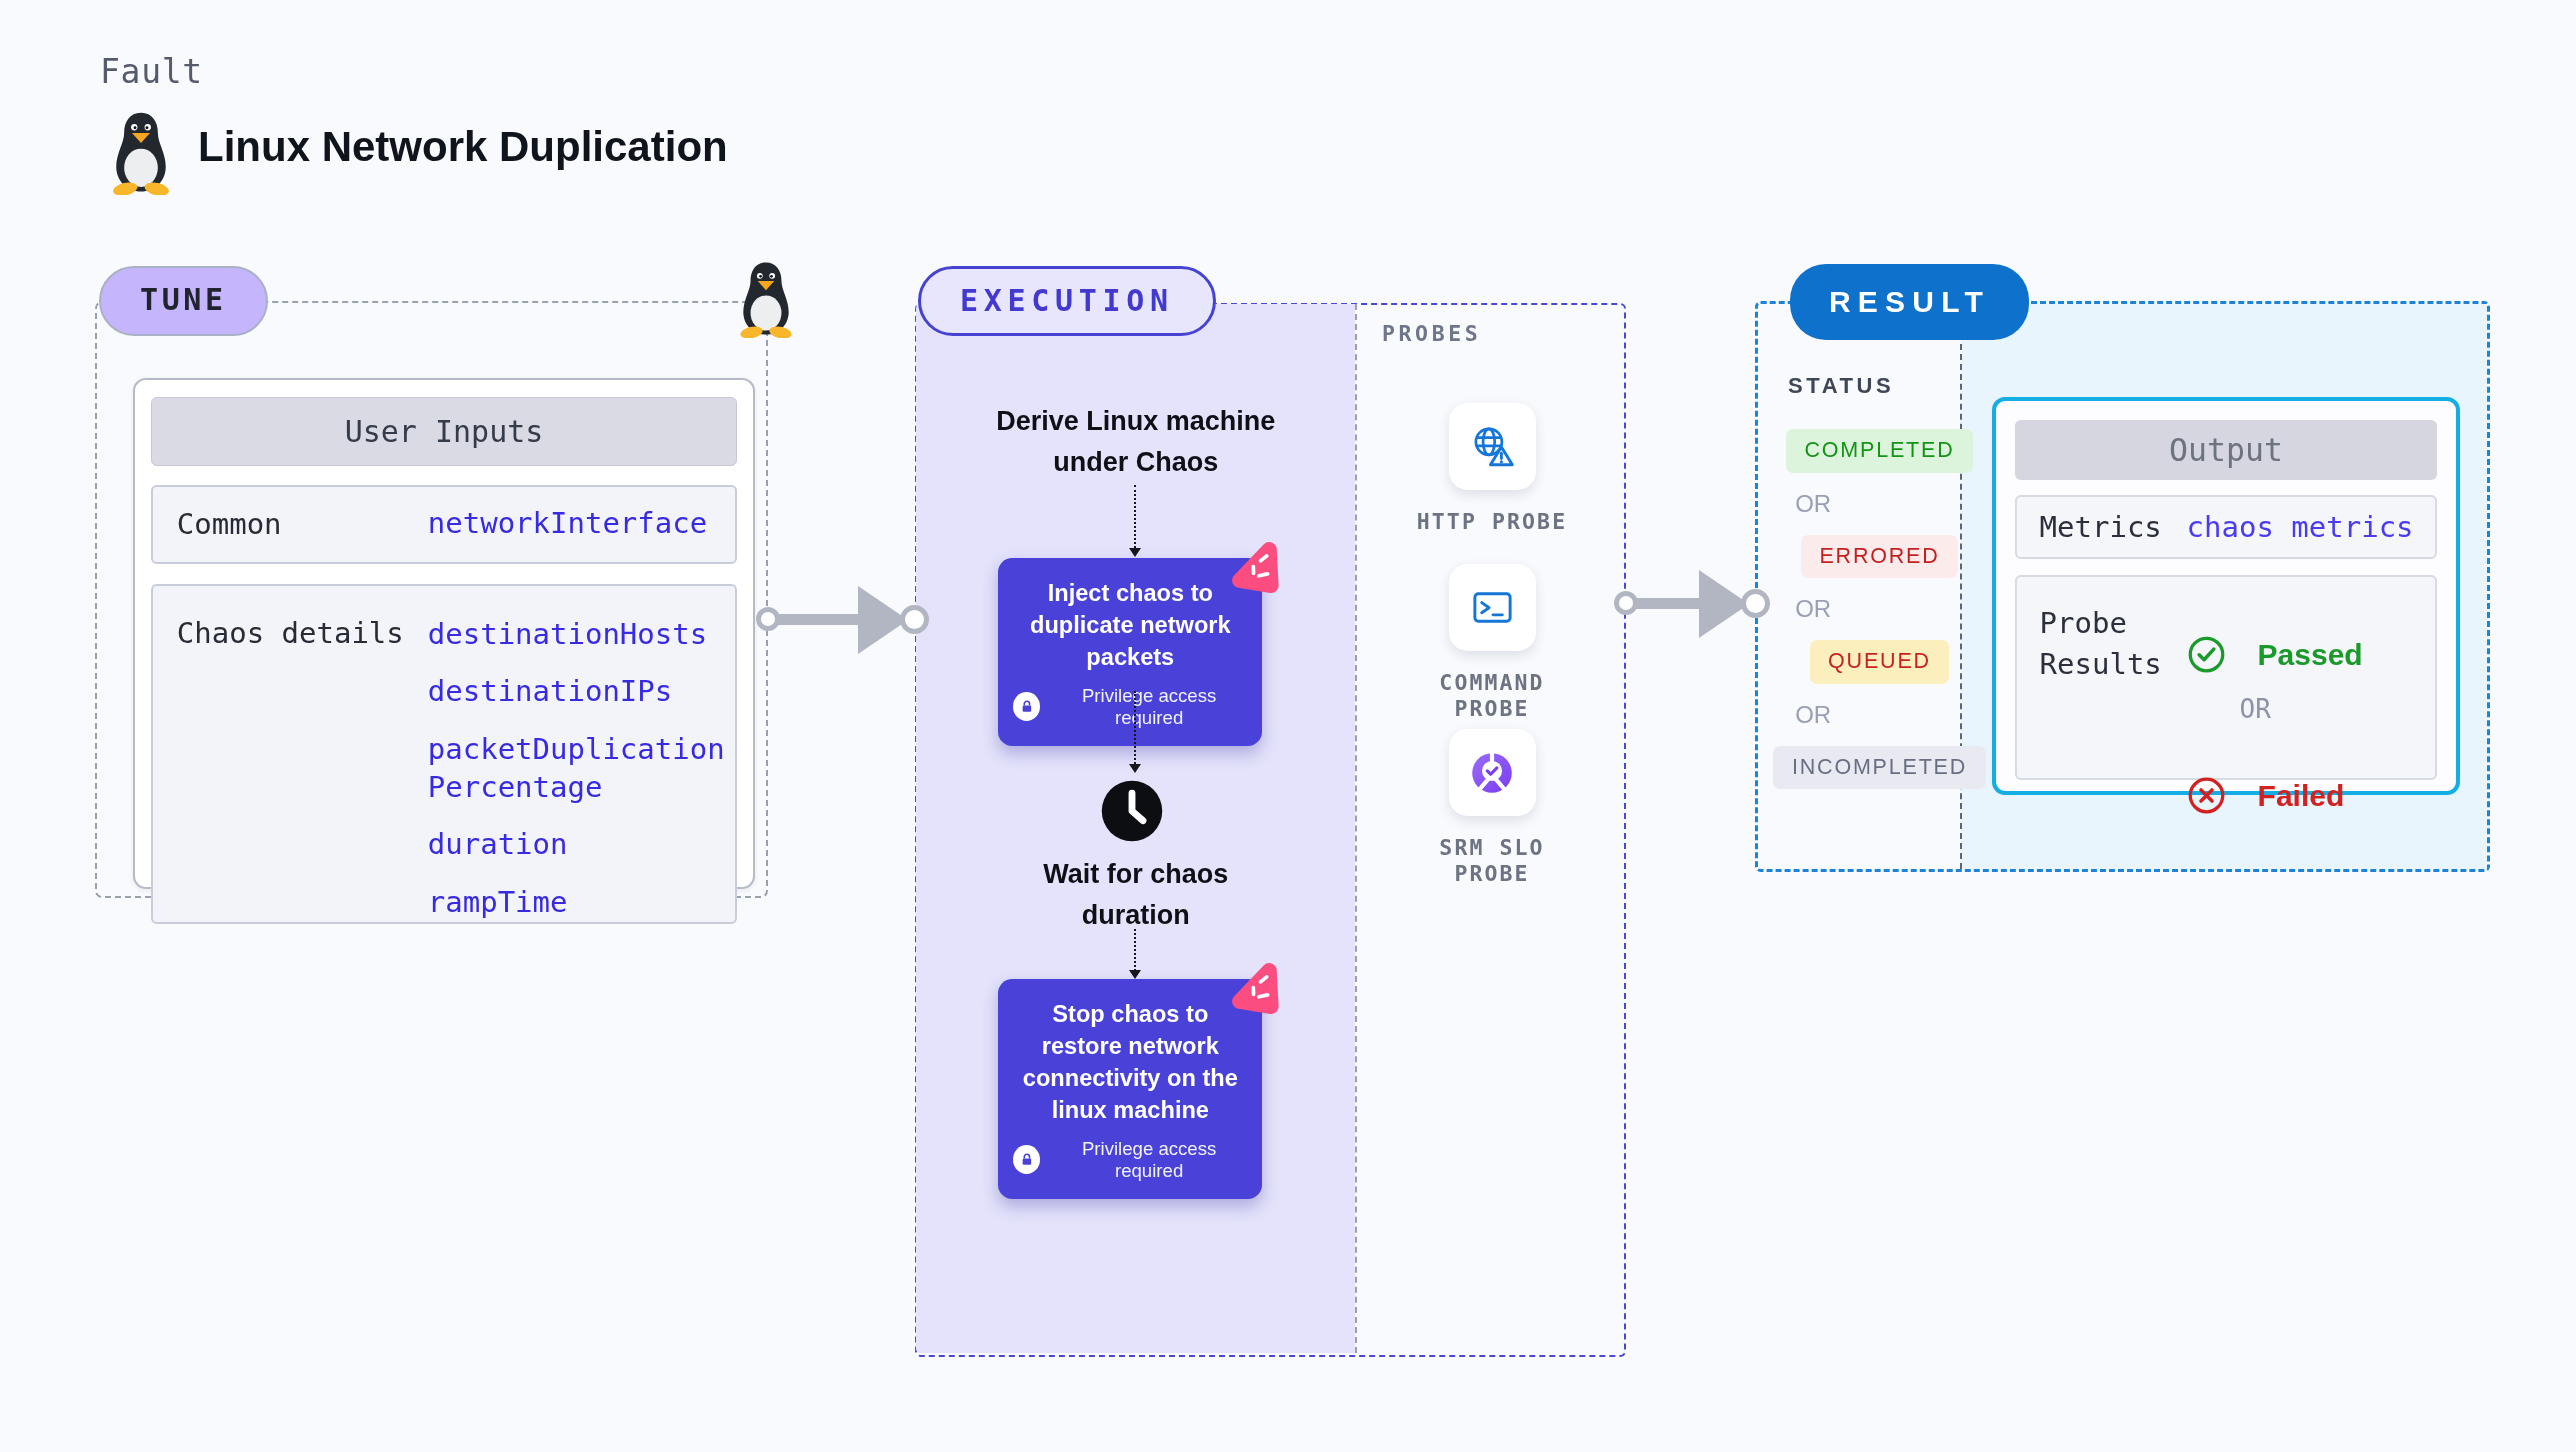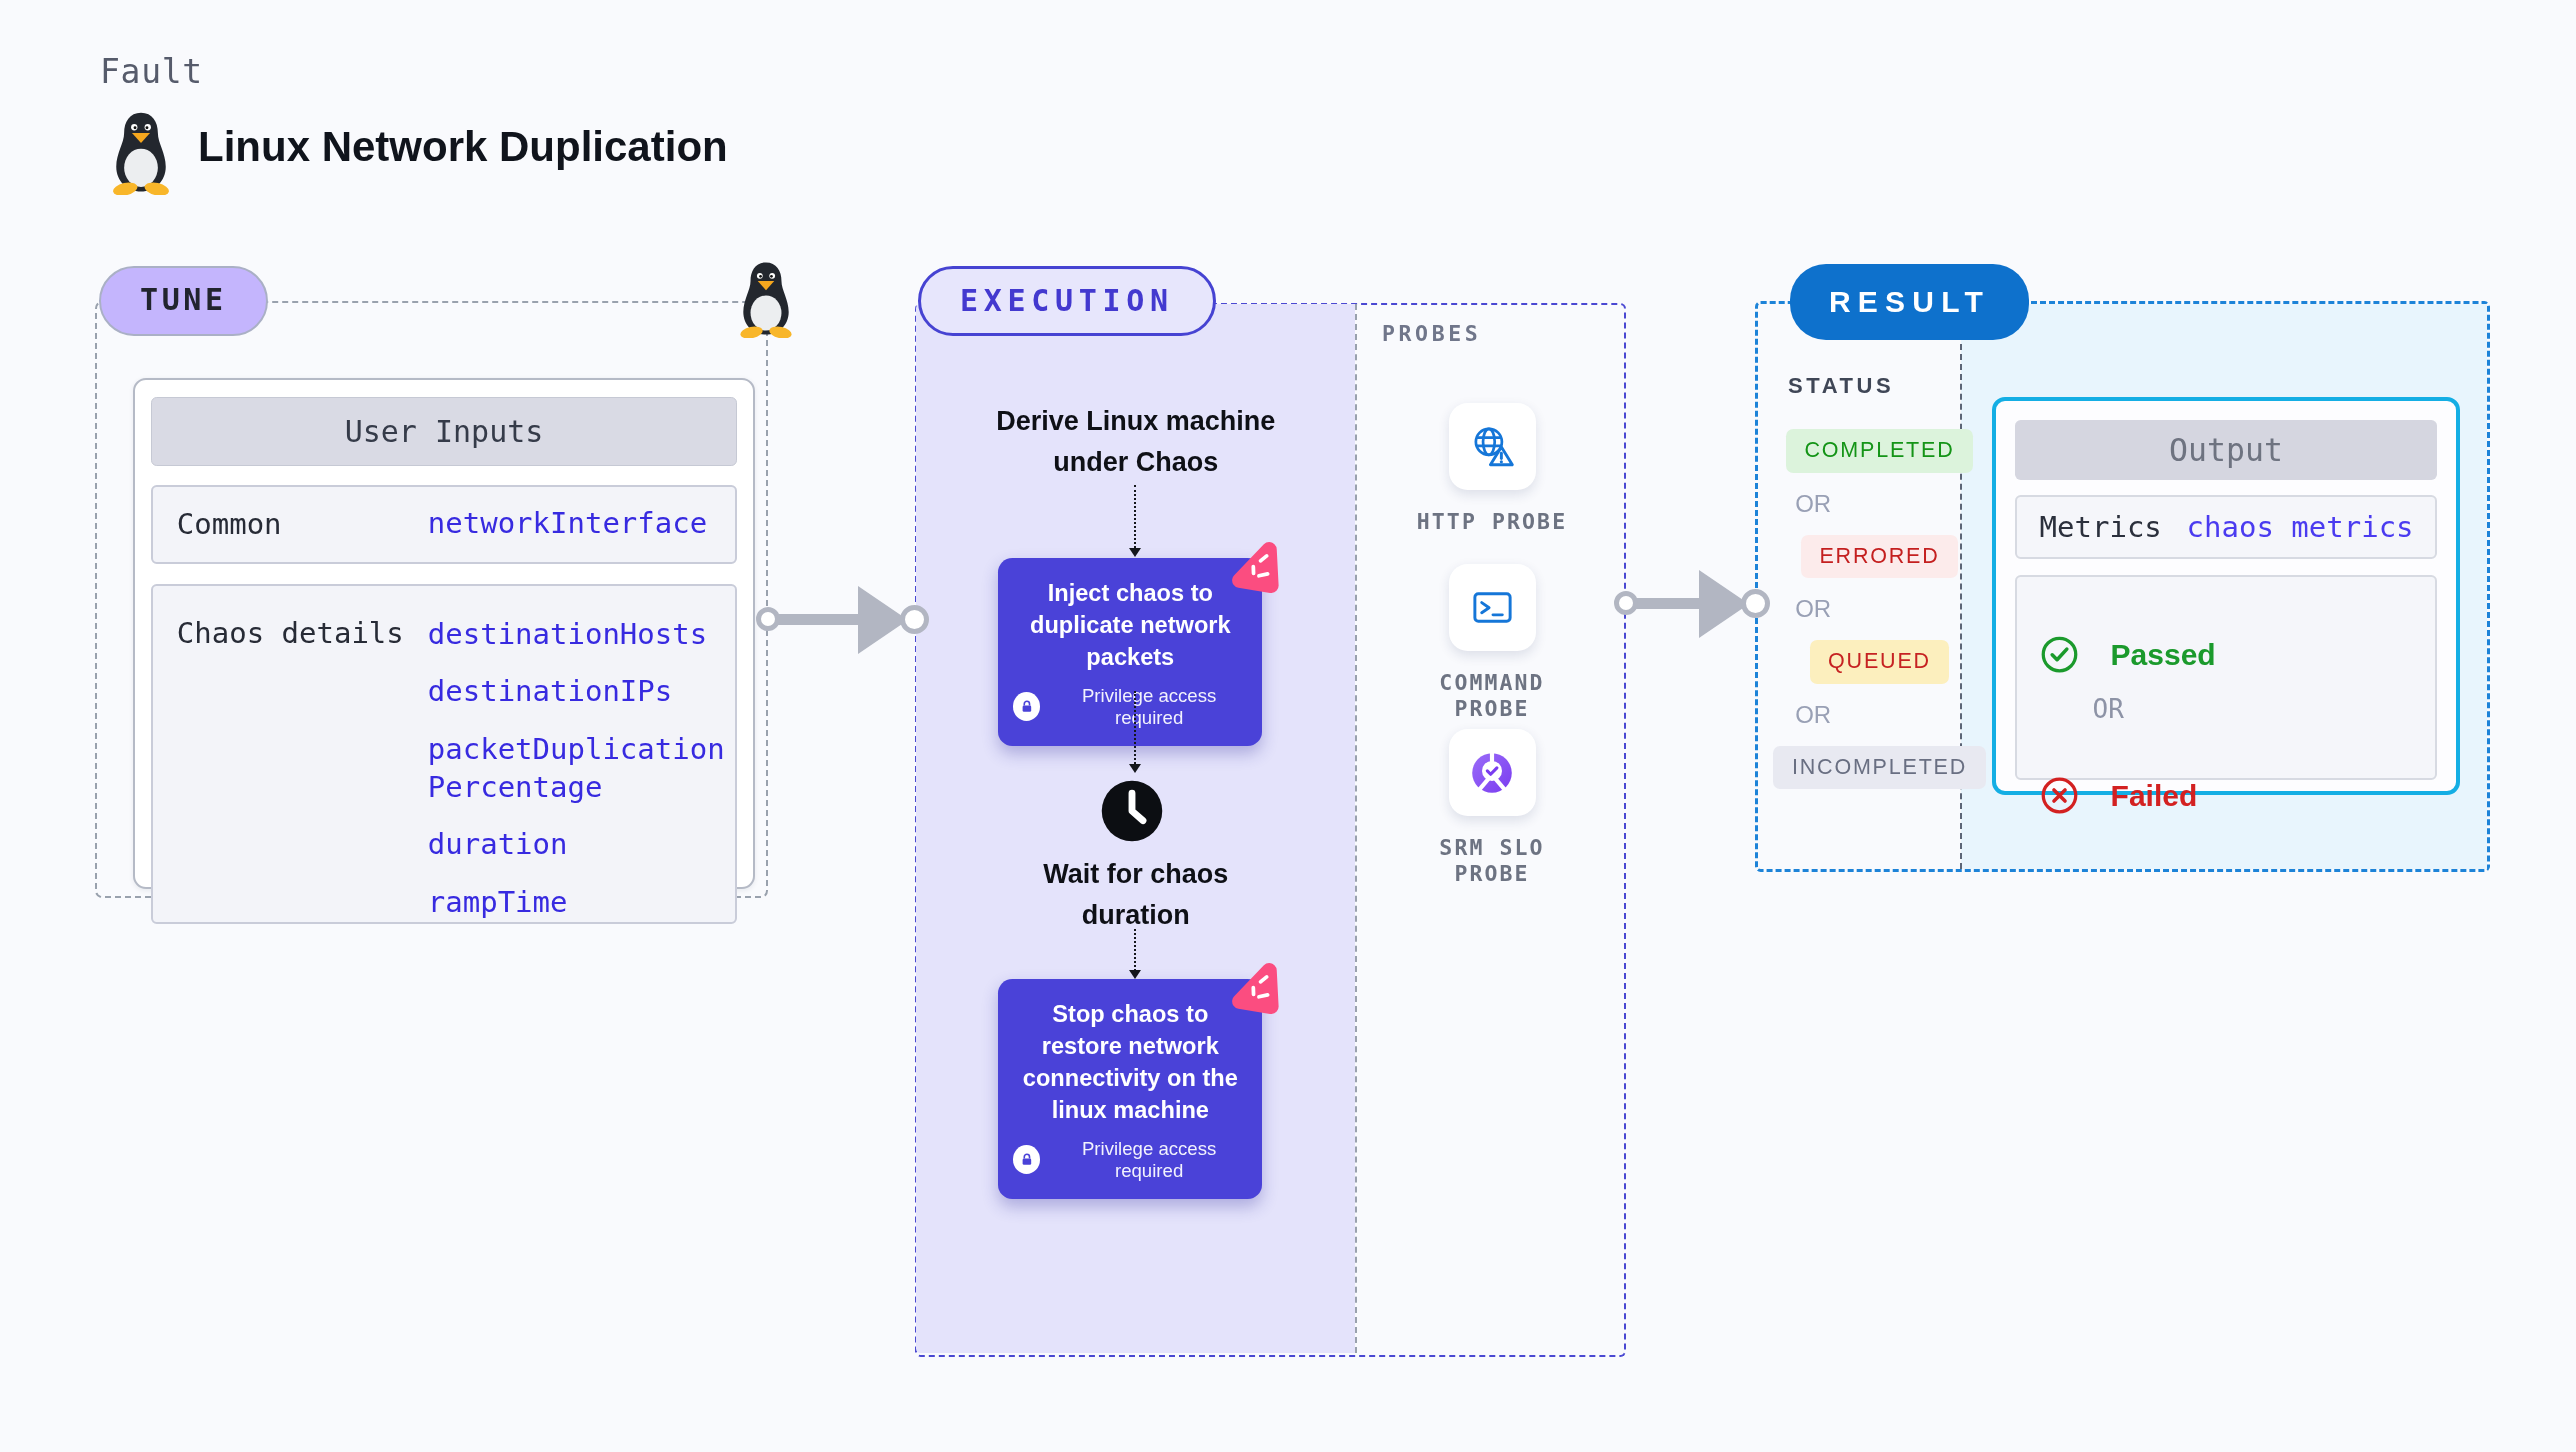--- a/index.html
+++ b/index.html
@@ -326,20 +326,21 @@
       </div>
     </div>
 
     <div class="output-card">
       <div class="output-head">Output</div>
       <div class="out-row row-metrics">
         <span class="lbl">Metrics</span>
         <span class="val">chaos metrics</span>
       </div>
       <div class="out-row row-probe">
+        <span class="lbl">Probe Results</span>
         <span class="pr-col">
           <span class="pr-line pr-passed">
             <svg width="39" height="39" viewBox="0 0 24 24">
               <circle cx="12" cy="12" r="10" fill="none" stroke="#1b9a2c" stroke-width="2"></circle>
               <path d="M7.5 12.2l3 3 6-6.5" fill="none" stroke="#1b9a2c" stroke-width="2.2" stroke-linecap="round" stroke-linejoin="round"></path>
             </svg>
             <span>Passed</span>
           </span>
           <span class="pr-or mono">OR</span>
           <span class="pr-line pr-failed">

